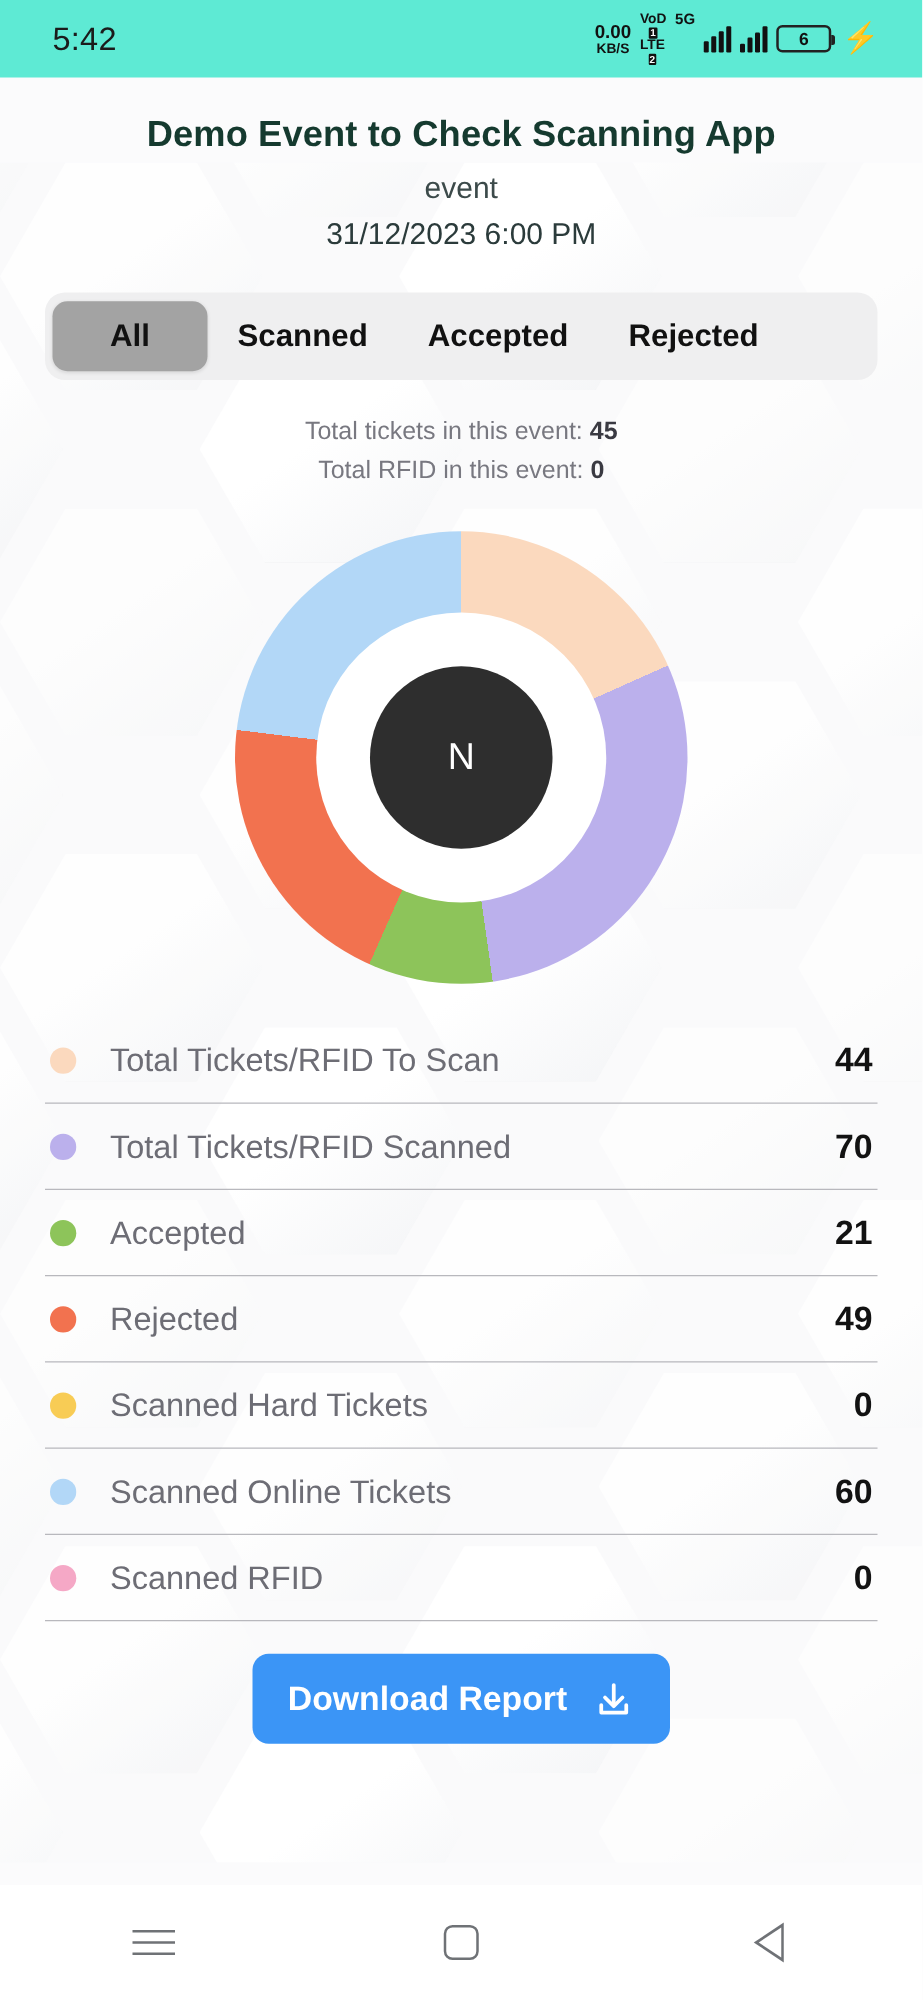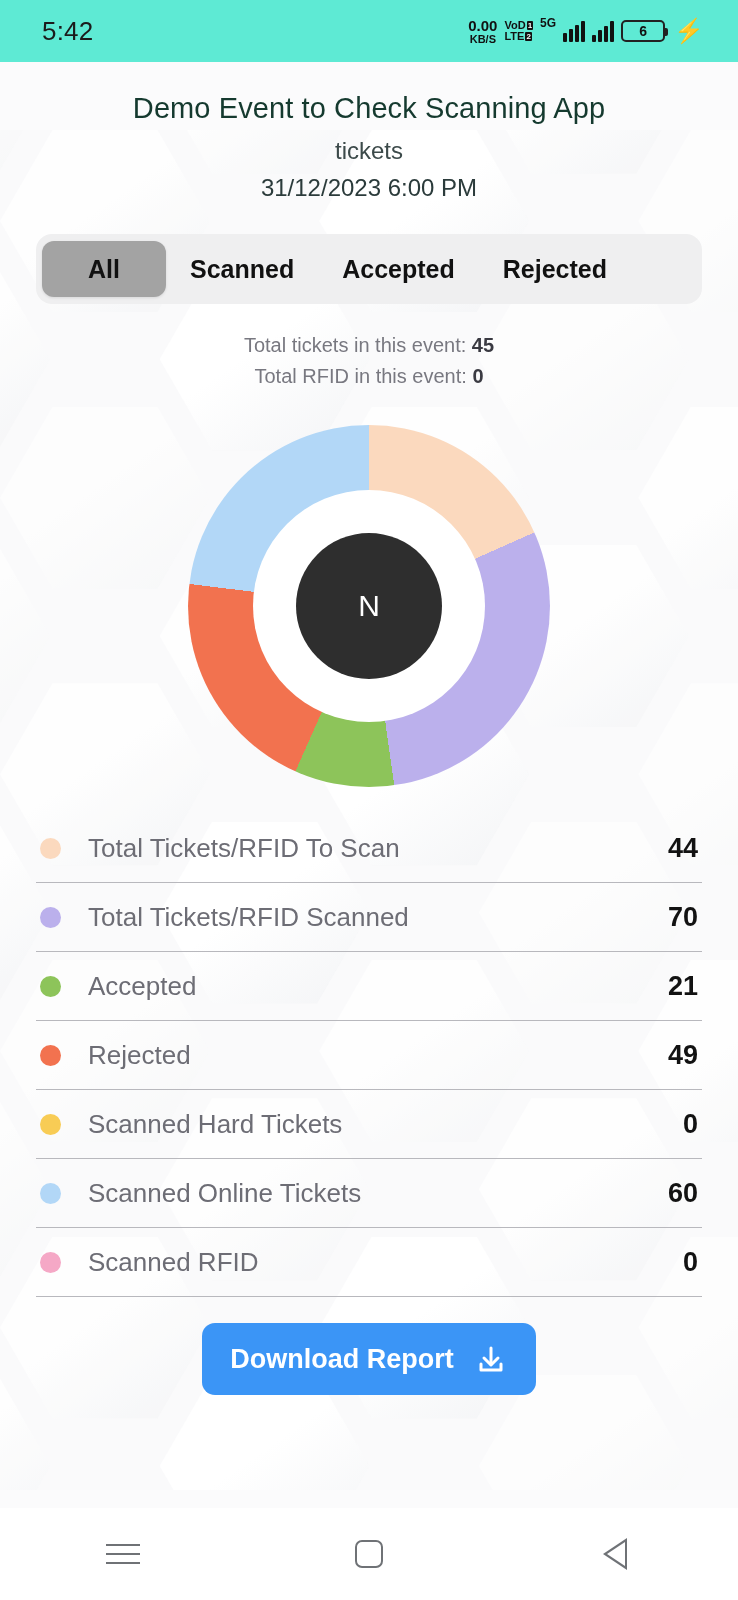--- a/index.html
+++ b/index.html
@@ -73,21 +73,21 @@
 
   .volte {
     display: flex;
     flex-direction: column;
     align-items: flex-start;
     line-height: 1;
     font-size: 11px;
     font-weight: bold;
     color: #111;
   }
-  .volte .r1, .volte .r2 { display: flex; align-items: center; gap: 1px; }
+  .volte .r1, .volte .r2 { display: flex; align-items: center; gap: 1px; flex-direction: column; }
   .volte .badge {
     background: #111; color: #fff;
     font-size: 8px; padding: 0 1px; border-radius: 1px;
     line-height: 9px;
   }
 
   .sig {
     display: flex;
     align-items: flex-end;
     gap: 2px;
@@ -133,21 +133,21 @@
   
   .content {
     position: relative;
     z-index: 3;
     padding: 0 36px;
   }
   .event-title {
     margin-top: 30px;
     text-align: center;
     font-size: 29px;
-    font-weight: normal;
+    font-weight: bold;
     color: #153a2f;
     letter-spacing: .1px;
   }
   .event-host {
     margin-top: 12px;
     text-align: center;
     font-size: 24px;
     color: #3c4a4a;
   }
   .event-date {
@@ -384,21 +384,21 @@
         <span>6</span>
       </span>
       <span class="bolt">⚡</span>
     </div>
   </div>
 
 
   <div class="content">
 
     <div class="event-title">Demo Event to Check Scanning App</div>
-    <div class="event-host">tickets</div>
+    <div class="event-host">event</div>
     <div class="event-date">31/12/2023 6:00 PM</div>
 
     <div class="tabs" id="tabs">
         <div class="tab active">
           <span>All</span>
         </div>
         <div class="tab">
           <span>Scanned</span>
         </div>
         <div class="tab">

